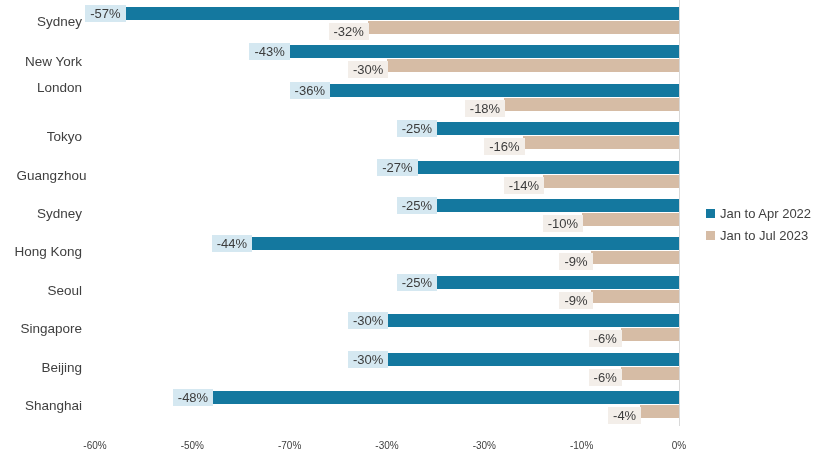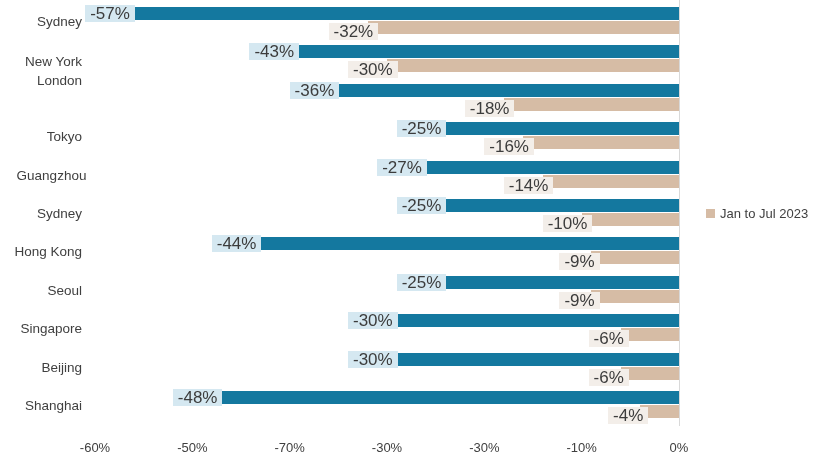--- a/index.html
+++ b/index.html
@@ -44,21 +44,21 @@
   .bar {
     position: absolute;
     height: 13px;
   }
   .bar.s2022 { background: #14789F; }
   .bar.s2023 { background: #D6BCA5; }
 
   
   .val-label {
     position: absolute;
-    font-size: 17px;
+    font-size: 13px;
     line-height: 17px;
     height: 17px;
     color: #3C3C3C;
     padding: 0 5px;
     white-space: nowrap;
     text-align: center;
   }
   .val-label.s2022 { background: #D5E8F1; }
   .val-label.s2023 { background: #F3EEE9; }
 
@@ -66,21 +66,21 @@
   .axis-line {
     position: absolute;
     top: 0;
     width: 1px;
     background: #D9D9D9;
   }
 
   
   .tick-label {
     position: absolute;
-    font-size: 13px;
+    font-size: 10px;
     color: #404040;
     line-height: 1;
     text-align: center;
     white-space: nowrap;
     transform: translateX(-50%);
   }
 
   
   .legend {
     position: absolute;
@@ -109,21 +109,21 @@
 </head>
 <body>
 
 <div id="chart-root">
 
   <div class="plot-area">
     <div class="axis-line" id="zero-axis" style="left: 679px; height: 426px;"></div>
     <div id="categories-layer">
         <div class="cat-label" style="left: 0px; width: 82px; right: auto; top: 15px;">Sydney</div>
         <div class="cat-label" style="left: 0px; width: 82px; right: auto; top: 55px;">New York</div>
-        <div class="cat-label" style="left: 0px; width: 82px; right: auto; top: 74px; text-align: right;">London</div>
+        <div class="cat-label" style="left: 0px; width: 82px; right: auto; top: 81px; text-align: right;">London</div>
         <div class="cat-label" style="left: 0px; width: 82px; right: auto; top: 130.2px;">Tokyo</div>
         <div class="cat-label" style="left: 0px; width: 103px; right: auto; top: 168.6px; text-align: center;">Guangzhou</div>
         <div class="cat-label" style="left: 0px; width: 82px; right: auto; top: 207px;">Sydney</div>
         <div class="cat-label" style="left: 0px; width: 82px; right: auto; top: 245.4px;">Hong Kong</div>
         <div class="cat-label" style="left: 0px; width: 82px; right: auto; top: 283.8px;">Seoul</div>
         <div class="cat-label" style="left: 0px; width: 82px; right: auto; top: 322.2px;">Singapore</div>
         <div class="cat-label" style="left: 0px; width: 82px; right: auto; top: 360.6px;">Beijing</div>
         <div class="cat-label" style="left: 0px; width: 82px; right: auto; top: 399px;">Shanghai</div>
       </div>
     <div id="bars-layer">
@@ -179,18 +179,22 @@
       <div class="tick-label" style="left: 192.333px; top: 441px;">-50%</div>
       <div class="tick-label" style="left: 289.667px; top: 441px;">-70%</div>
       <div class="tick-label" style="left: 387px; top: 441px;">-30%</div>
       <div class="tick-label" style="left: 484.333px; top: 441px;">-30%</div>
       <div class="tick-label" style="left: 581.667px; top: 441px;">-10%</div>
       <div class="tick-label" style="left: 679px; top: 441px;">0%</div>
     </div>
 
   <div class="legend">
     <div class="legend-row">
+      <span class="legend-swatch s2022"></span>
+      <span class="legend-text">Jan to Apr 2022</span>
+    </div>
+    <div class="legend-row">
       <span class="legend-swatch s2023"></span>
       <span class="legend-text">Jan to Jul 2023</span>
     </div>
   </div>
 
 </div>
 
 </body></html>

